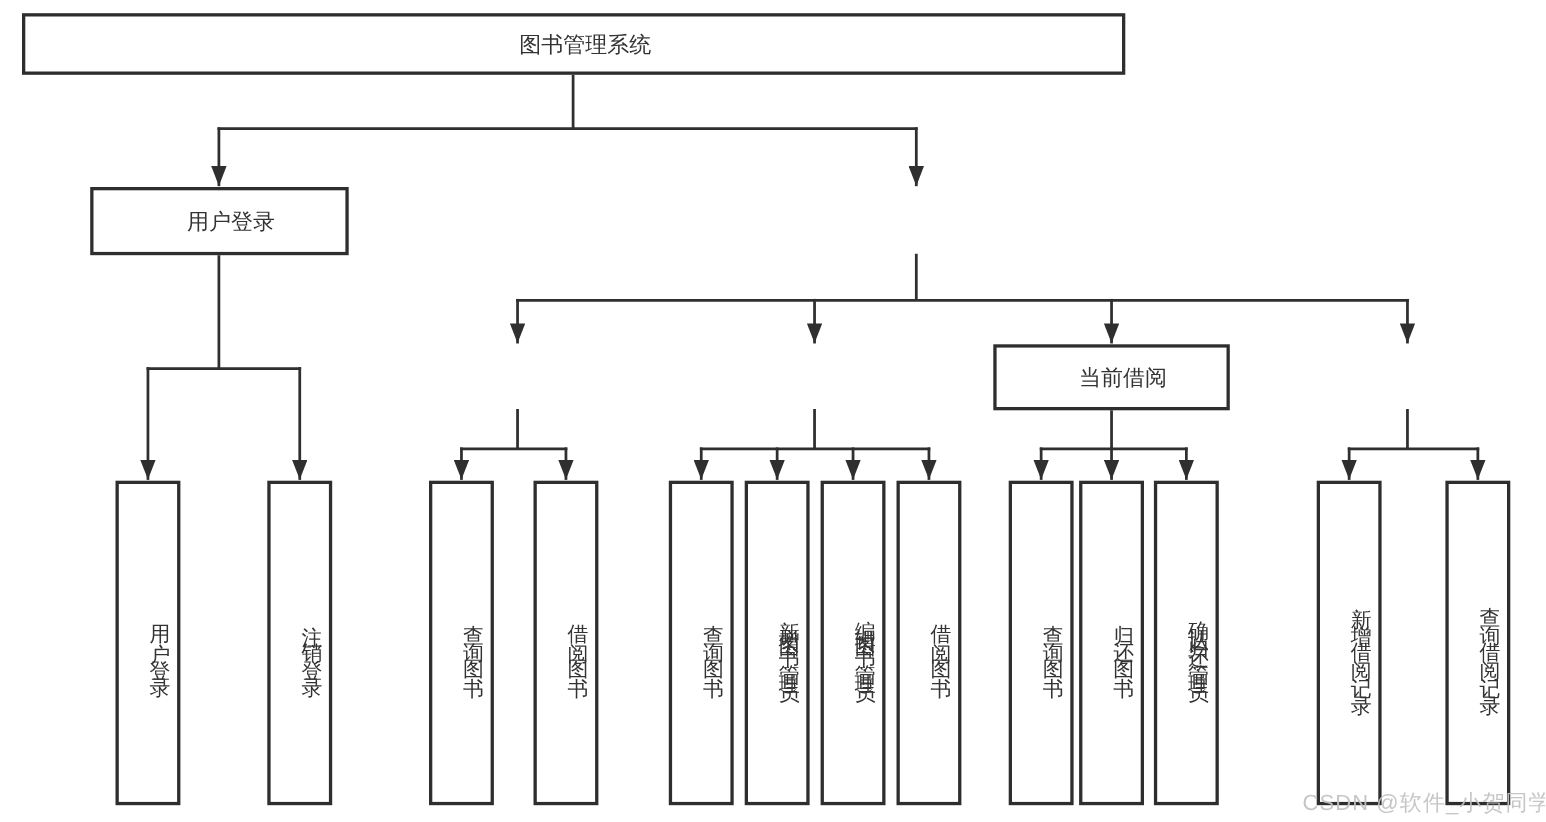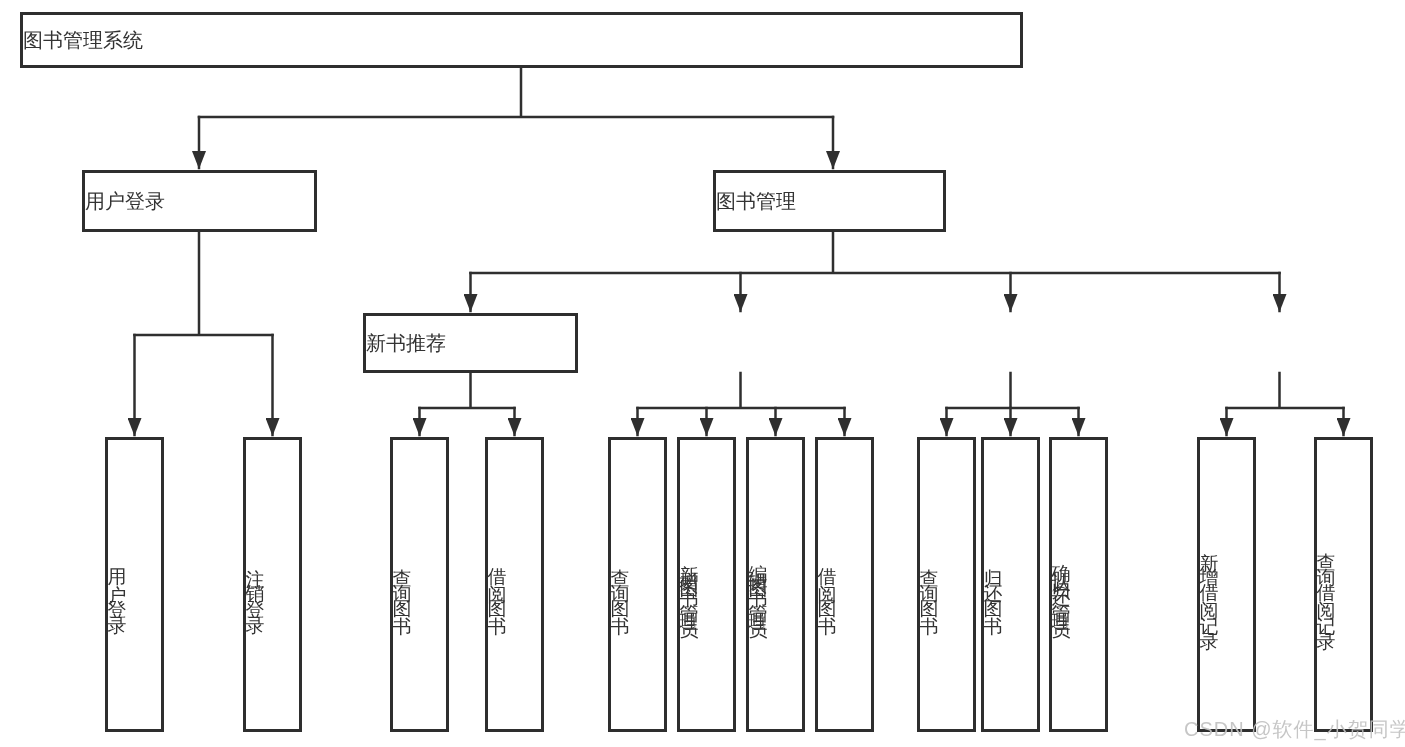--- a/index.html
+++ b/index.html
@@ -1,21 +1,21 @@
 <!DOCTYPE html>
 <html><head>
 <meta charset="utf-8">
 <title>图书管理系统</title>
 <style>
   html,body{margin:0;padding:0;background:#ffffff;}
   body{font-family:"Liberation Sans",sans-serif;color:#333333;}
   .canvas{position:relative;width:1405px;height:747px;background:#ffffff;overflow:hidden;}
   svg.connectors{position:absolute;left:0;top:0;z-index:1;}
   .box{position:absolute;box-sizing:border-box;background:#ffffff;border:3px solid #2e2e2e;
-       display:flex;align-items:center;z-index:2;}
+       display:flex;align-items:center;justify-content:center;z-index:2;padding-left:21px;}
   .hbox-label{font-size:20px;color:#333333;white-space:nowrap;}
   .leaf{width:59px;top:437px;height:295px;}
   .leaf-label{writing-mode:vertical-lr;text-orientation:mixed;font-size:19px;line-height:1;
               letter-spacing:16px;color:#333333;}
   .leaf-label.long{letter-spacing:8px;}
   .watermark{position:absolute;left:1184px;top:716px;font-size:20px;color:#c2c2c2;
              opacity:.92;z-index:5;white-space:nowrap;letter-spacing:1px;}
 </style>
 </head>
 <body>
@@ -65,26 +65,23 @@
     </g>
   </svg>
 
   <div class="box" style="left:20px;top:12px;width:1003px;height:56px">
     <span class="hbox-label">图书管理系统</span>
   </div>
 
   <div class="box" style="left:82px;top:170px;width:235px;height:62px">
     <span class="hbox-label">用户登录</span>
   </div>
-  <div class="box" style="left:713px;top:170px;width:233px;height:62px">
-    <span class="hbox-label">图书管理</span>
-  </div>
 
-  <div class="box" style="left:363px;top:313px;width:215px;height:60px">
-    <span class="hbox-label">新书推荐</span>
+  <div class="box" style="left:903px;top:313px;width:215px;height:60px">
+    <span class="hbox-label">当前借阅</span>
   </div>
 
   <div class="box leaf" style="left:105px">
     <span class="leaf-label">用户登录</span>
   </div>
   <div class="box leaf" style="left:243px">
     <span class="leaf-label">注销登录</span>
   </div>
 
   <div class="box leaf" style="left:390px">

